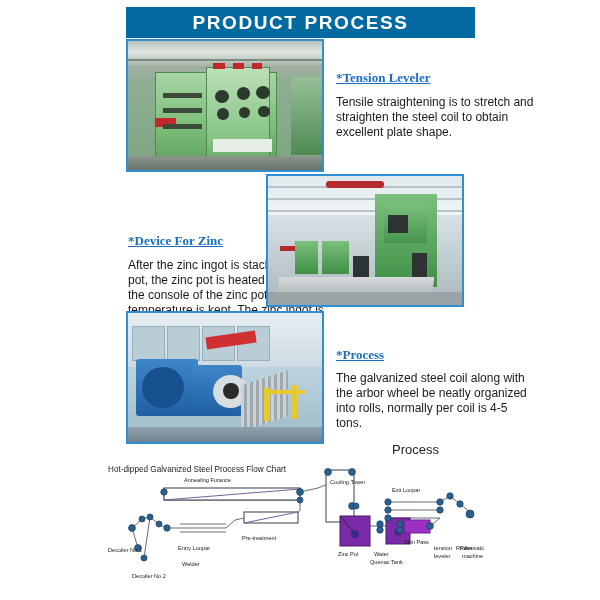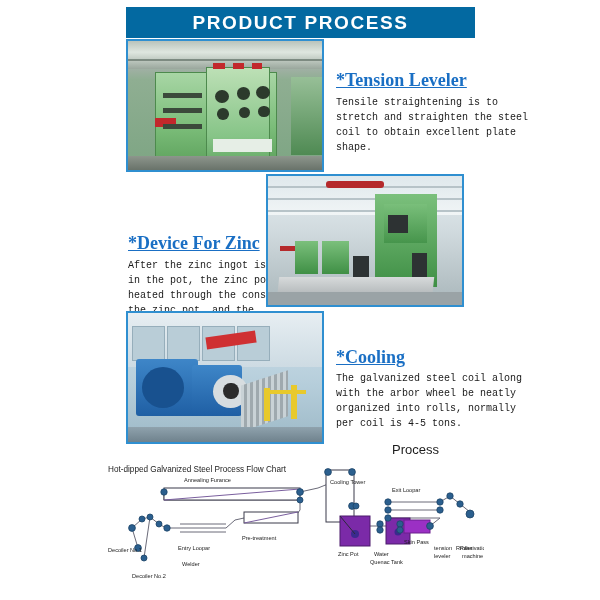--- a/index.html
+++ b/index.html
@@ -82,30 +82,30 @@
   .p3-yellow{position:absolute;background:#e8c92c;}
   .p3-floor{position:absolute;left:0;bottom:0;width:100%;height:12%;
     background:linear-gradient(180deg,#8fa2ad,#6f828d);}
 
   
   .sec-title{
     position:absolute;
     color:#1a6fc4;
     font-family:"Liberation Serif", serif;
     font-weight:bold;
-    font-size:18px;
+    font-size:13px;
     text-decoration:underline;
     white-space:nowrap;
     text-align:right;
   }
   .sec-body{
     position:absolute;
     color:#1a1a1a;
-    font-family:Liberation Mono, monospace;
-    font-size:10px;
+    font-family:Liberation Sans, sans-serif;
+    font-size:12px;
     line-height:15px;
   }
 
   #t1{left:336px;top:70px;}
   #b1{left:336px;top:95px;width:200px;}
   #t2{left:128px;top:233px;}
   #b2{left:128px;top:258px;width:196px;}
   #t3{left:336px;top:347px;}
   #b3{left:336px;top:371px;width:200px;}
 
@@ -195,21 +195,21 @@
     <div class="p3-bluedark" style="left:44%;top:48%;width:18%;height:26%;background:#d7dde0;"></div>
     <div class="p3-bluedark" style="left:49%;top:54%;width:8%;height:13%;background:#2b2b2b;"></div>
     <div class="p3-coil" style="left:58%;top:50%;width:24%;height:36%;transform:skewY(-18deg);"></div>
     <div class="p3-yellow" style="left:70%;top:58%;width:3%;height:26%;"></div>
     <div class="p3-yellow" style="left:84%;top:56%;width:3%;height:26%;"></div>
     <div class="p3-yellow" style="left:70%;top:60%;width:22%;height:2.5%;"></div>
     <div class="p3-floor"></div>
   </div>
 </div>
 
-<div class="sec-title" id="t3">*Cooling</div>
+<div class="sec-title" id="t3">*Process</div>
 <div class="sec-body" id="b3">The galvanized steel coil along with the arbor wheel  be neatly organized into rolls, normally per coil is 4-5 tons.</div>
 
 <div class="process-heading">Process</div>
 
 <div id="flowchart">
 <svg width="380" height="136" viewBox="0 0 380 136" xmlns="http://www.w3.org/2000/svg">
   <g fill="none" stroke="#6a6a78" stroke-width="1">
 
     <path d="M28 66 L38 57 L46 55 L55 62 L62 66 L76 66"></path>
     <path d="M28 66 L34 86"></path>

